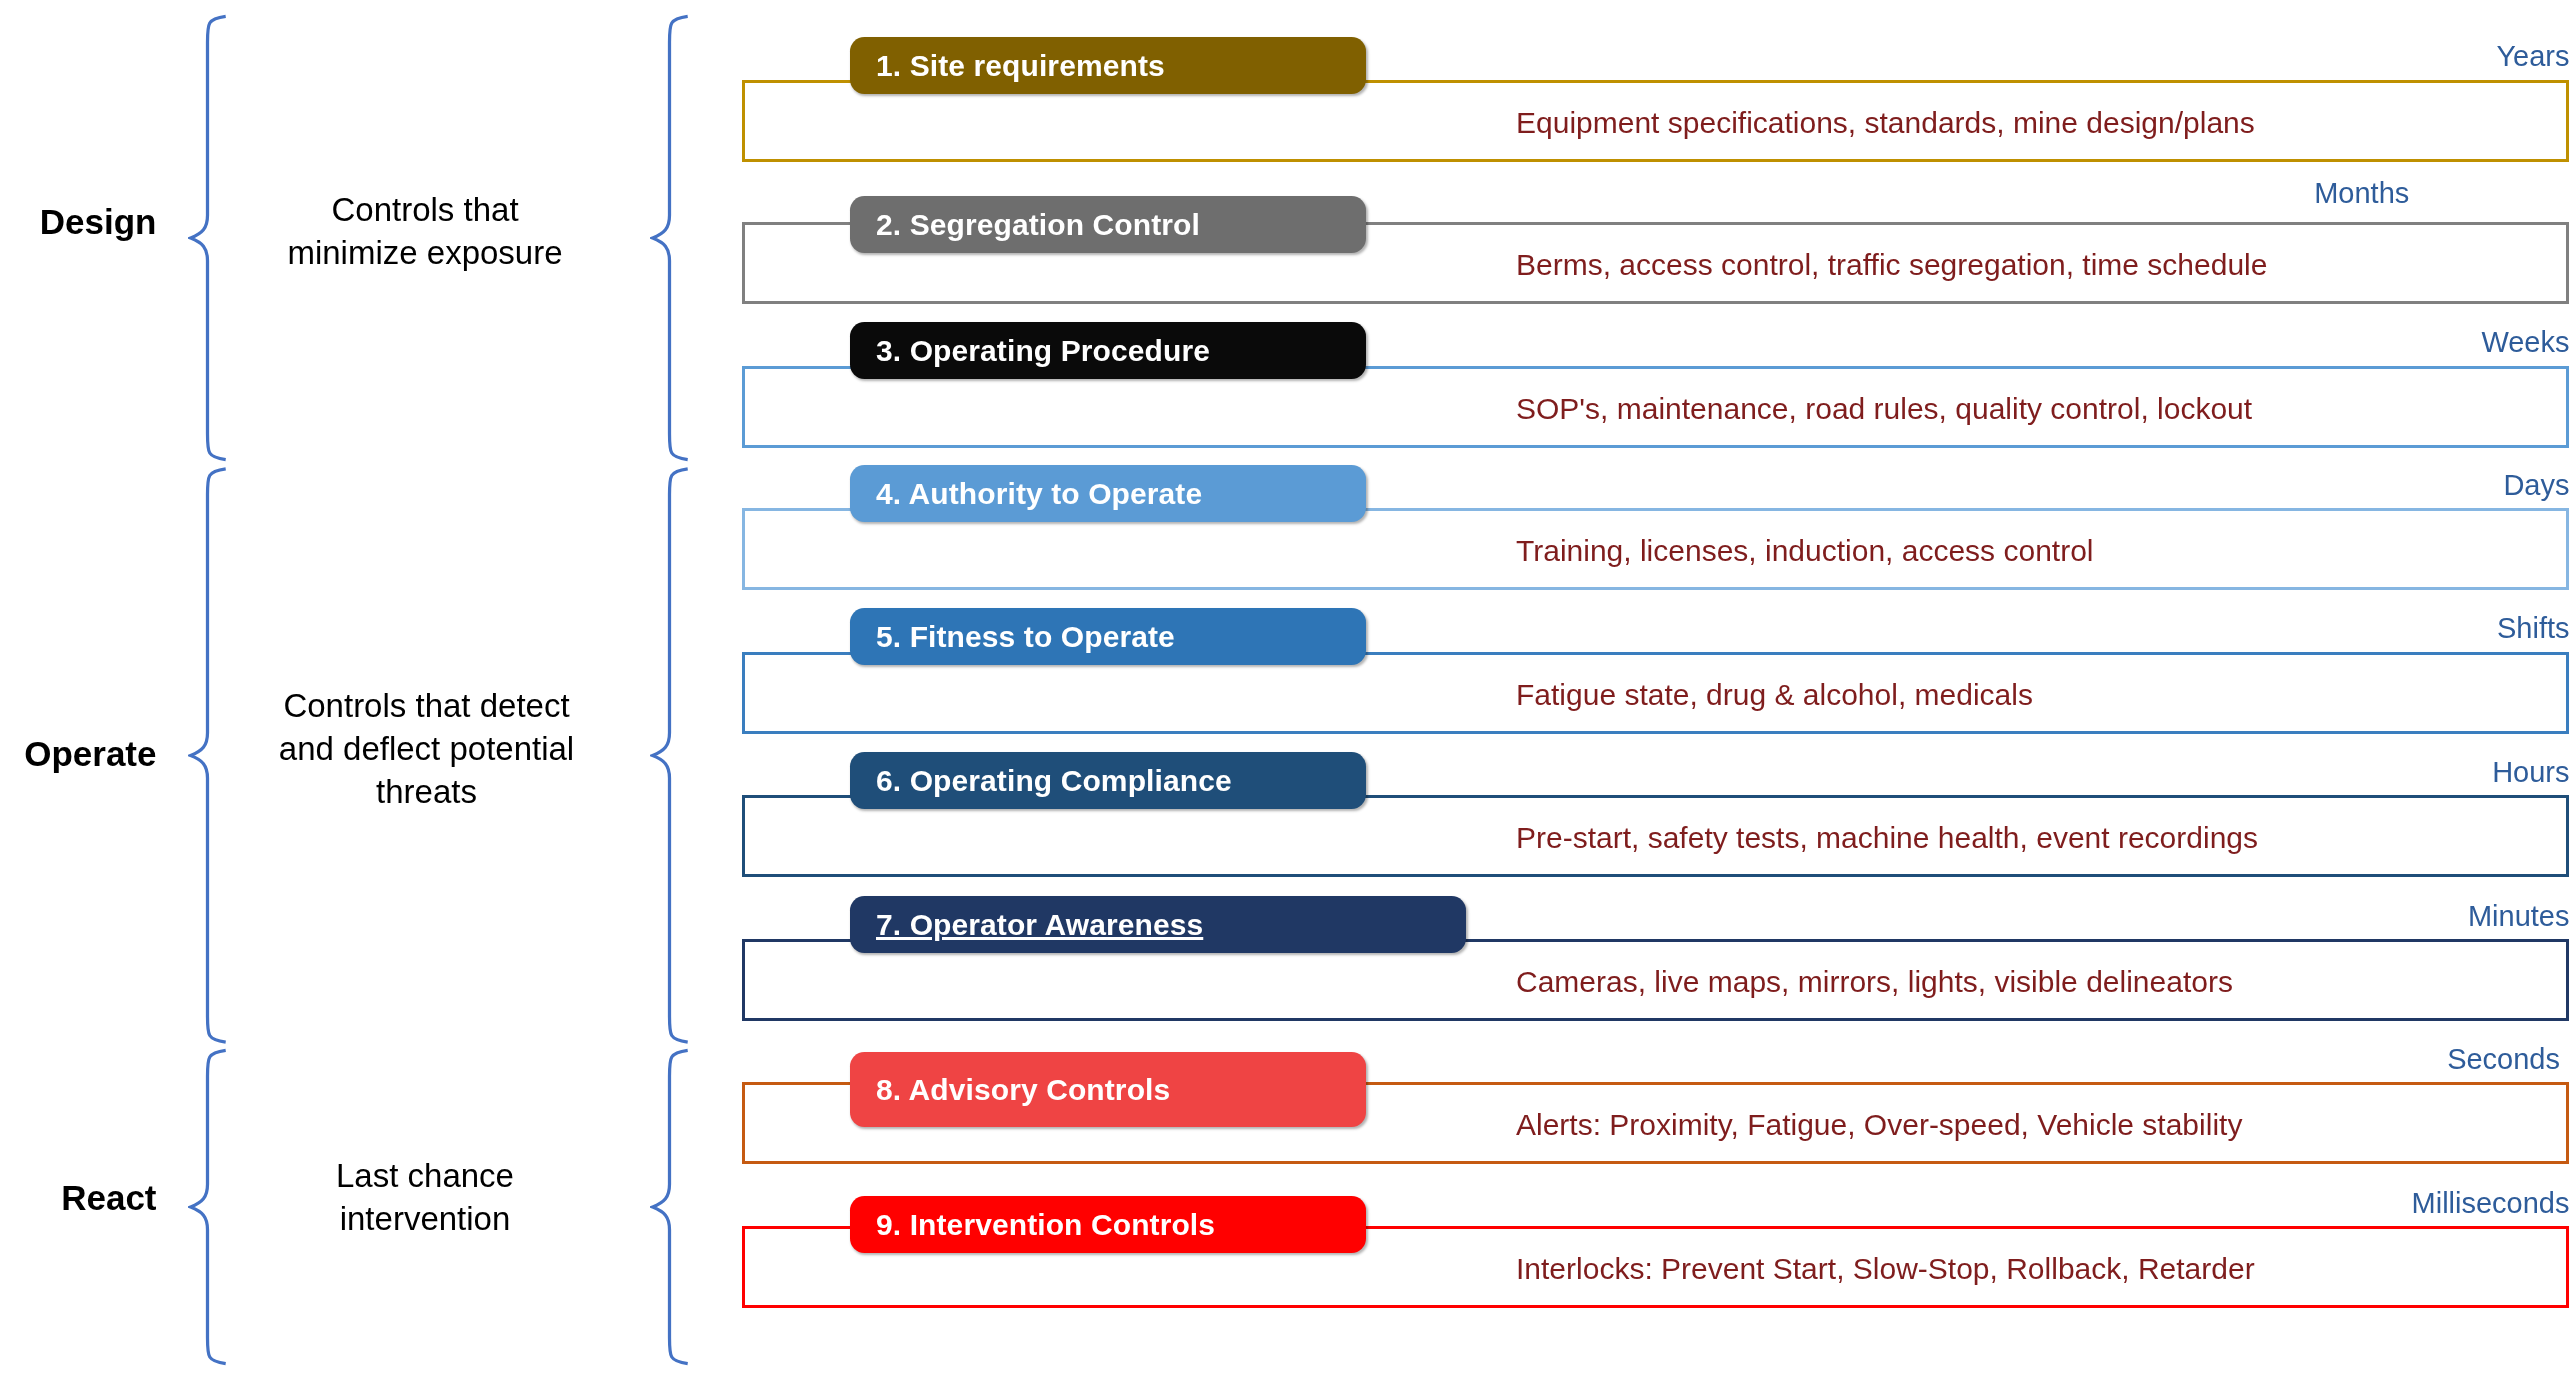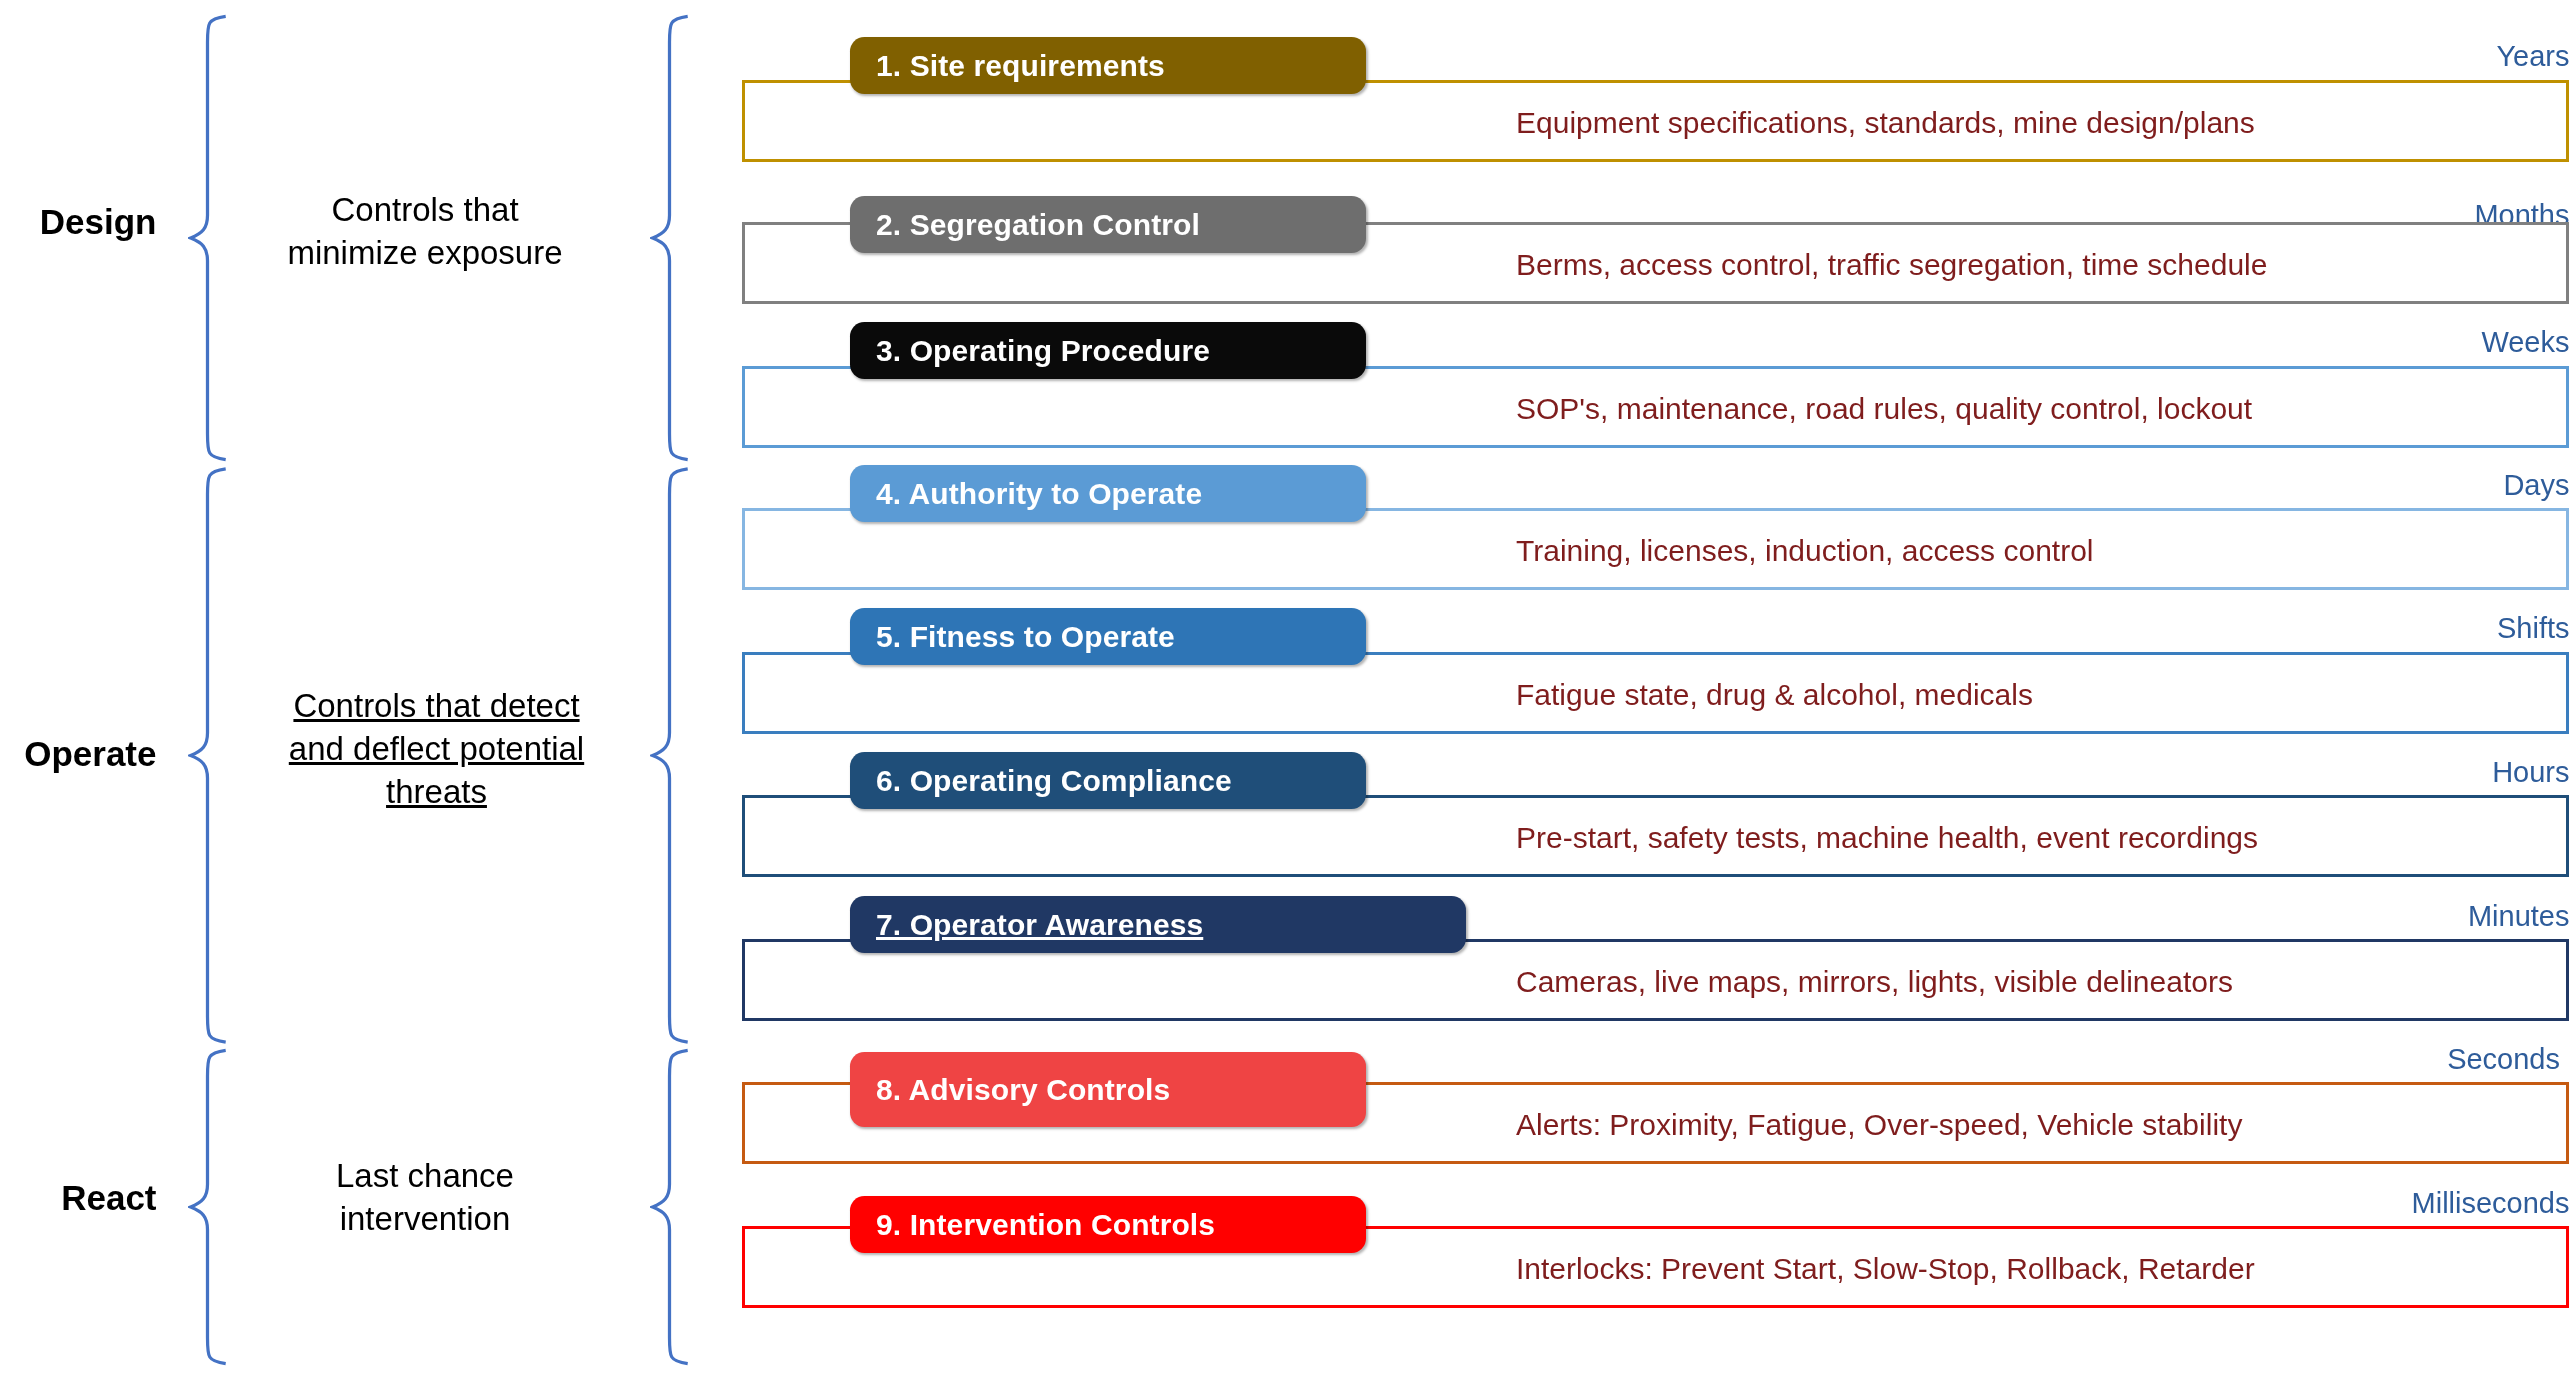--- a/index.html
+++ b/index.html
@@ -87,21 +87,21 @@
   </svg>
   <svg class="brace" style="left:188px; top:1047px;" width="39" height="320" viewBox="0 0 60 490">
     <path d="M58 4 C30 8, 30 14, 30 44 L30 210 C30 230, 22 238, 4 245
              C22 252, 30 260, 30 280 L30 446 C30 476, 30 482, 58 486" fill="none" stroke="#4472C4" stroke-width="5"></path>
   </svg>
 
   <div class="group-desc" style="left:242px; top:189px; width:366px;">
     <div>Controls that</div>
     <div>minimize exposure</div>
   </div>
-  <div class="group-desc" style="left:234px; top:685px; width:405px;text-decoration:underline;">
+  <div class="group-desc" style="left:224px; top:685px; width:405px;">
     <div>Controls that detect</div>
     <div>and deflect potential</div>
     <div>threats</div>
   </div>
   <div class="group-desc" style="left:242px; top:1155px; width:366px;">
     <div>Last chance</div>
     <div>intervention</div>
   </div>
 
   <svg class="brace" style="left:650px; top:13px;" width="39" height="450" viewBox="0 0 60 690">
@@ -118,21 +118,21 @@
   </svg>
 
   <div class="row">
     <div class="time-label" style="left:2154px; top:40px; width:422px; padding-right:6.5px;">Years</div>
     <div class="desc-box" style="left:742px; top:80px; width:1827px; height:82px; border-color:#BF9000;"></div>
     <div class="desc-text" style="left:1516px; top:108px;">Equipment specifications, standards, mine design/plans</div>
     <div class="pill" style="left:850px; top:37px; width:516px; height:57px; background:#806000;">1. Site requirements</div>
   </div>
 
   <div class="row">
-    <div class="time-label" style="left:2154px; top:199px; width:422px; padding-right:6.5px;">Months</div>
+    <div class="time-label" style="left:2154px; top:177px; width:422px; padding-right:6.5px;text-align:center;">Months</div>
     <div class="desc-box" style="left:742px; top:222px; width:1827px; height:82px; border-color:#808080;"></div>
     <div class="desc-text" style="left:1516px; top:250px;">Berms, access control, traffic segregation, time schedule</div>
     <div class="pill" style="left:850px; top:196px; width:516px; height:57px; background:#6E6E6E;">2. Segregation Control</div>
   </div>
 
   <div class="row">
     <div class="time-label" style="left:2154px; top:326px; width:422px; padding-right:6.5px;">Weeks</div>
     <div class="desc-box" style="left:742px; top:366px; width:1827px; height:82px; border-color:#5B9BD5;"></div>
     <div class="desc-text" style="left:1516px; top:394px;">SOP's, maintenance, road rules, quality control, lockout</div>
     <div class="pill" style="left:850px; top:322px; width:516px; height:57px; background:#0A0A0A;">3. Operating Procedure</div>

